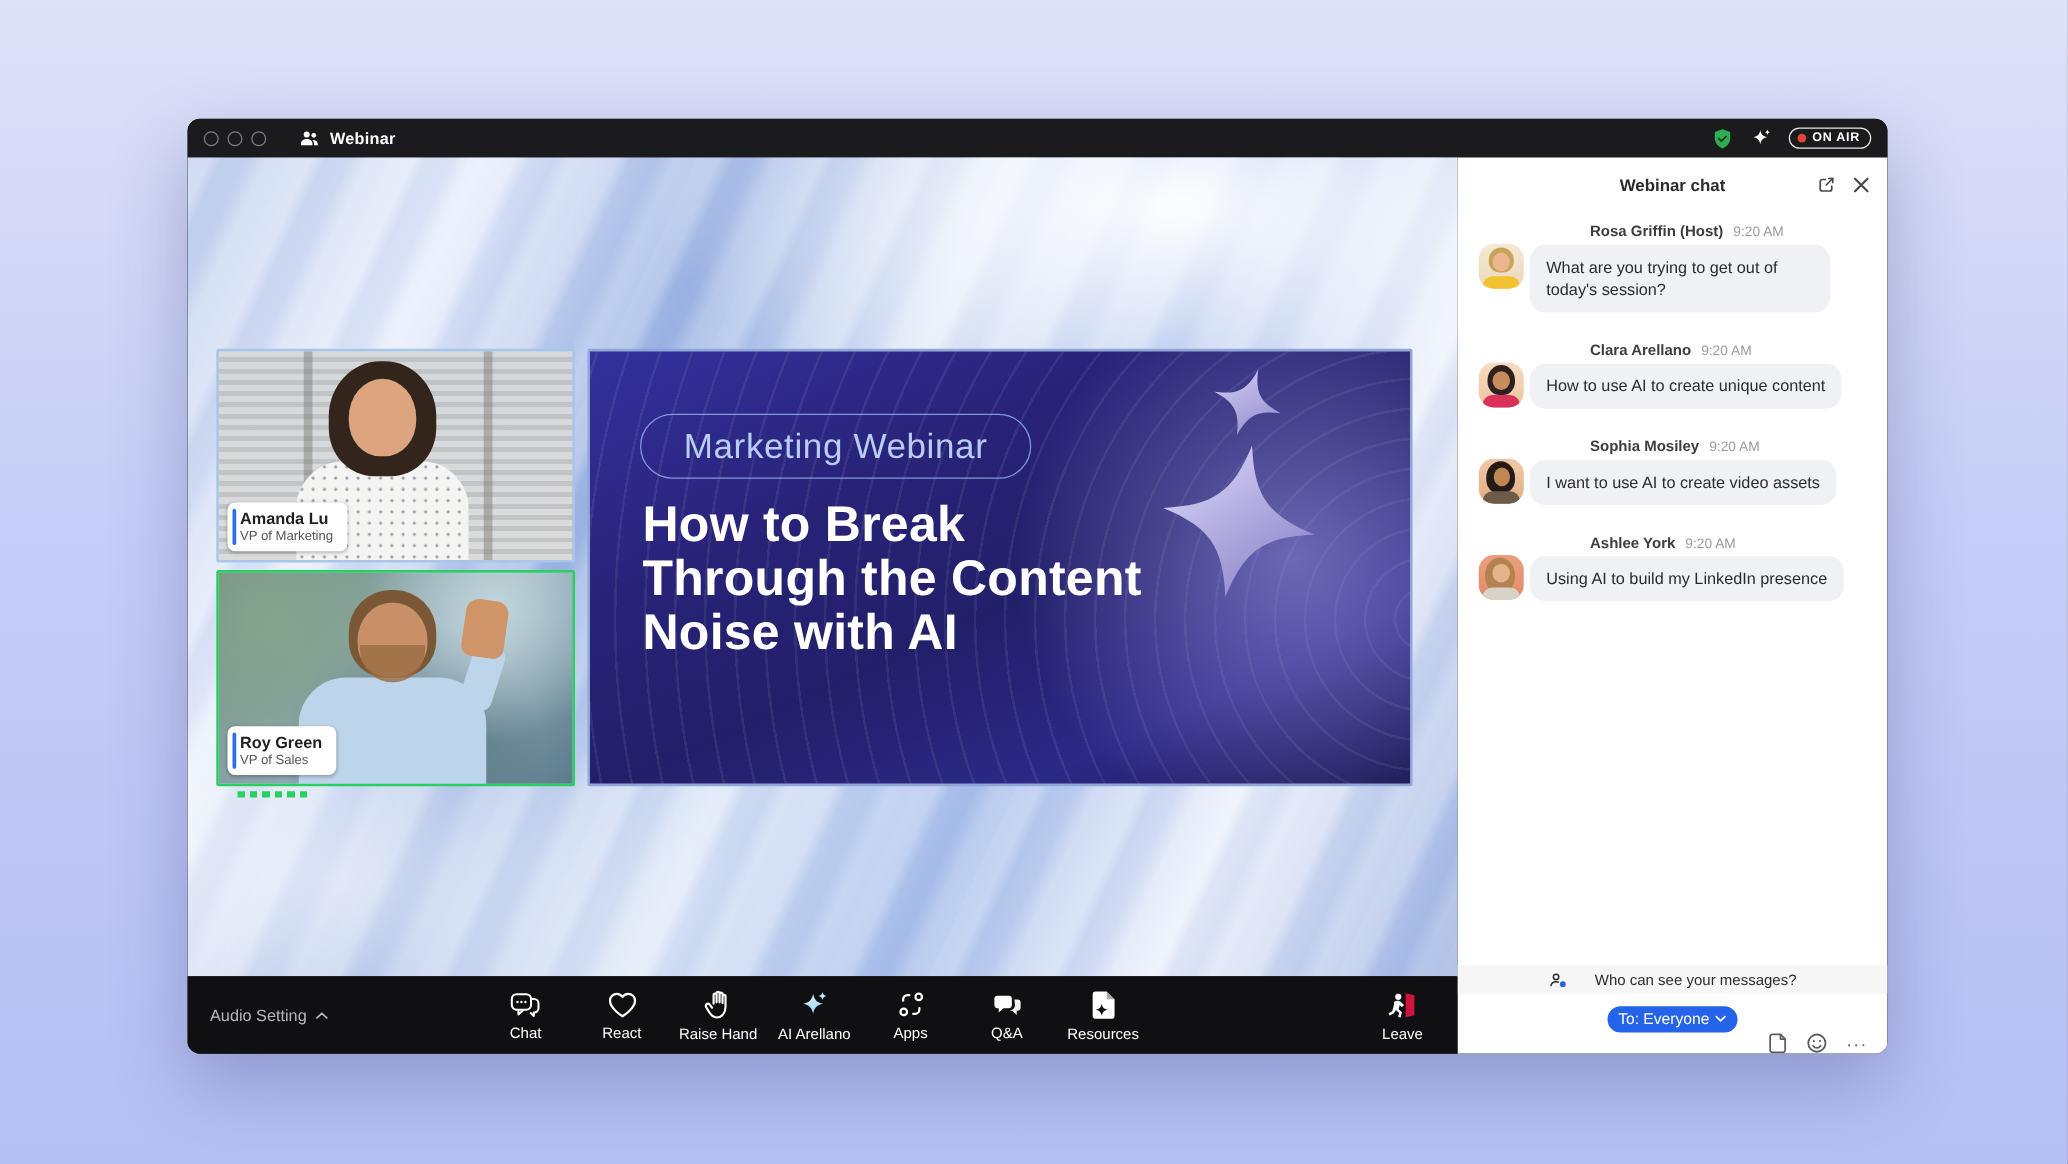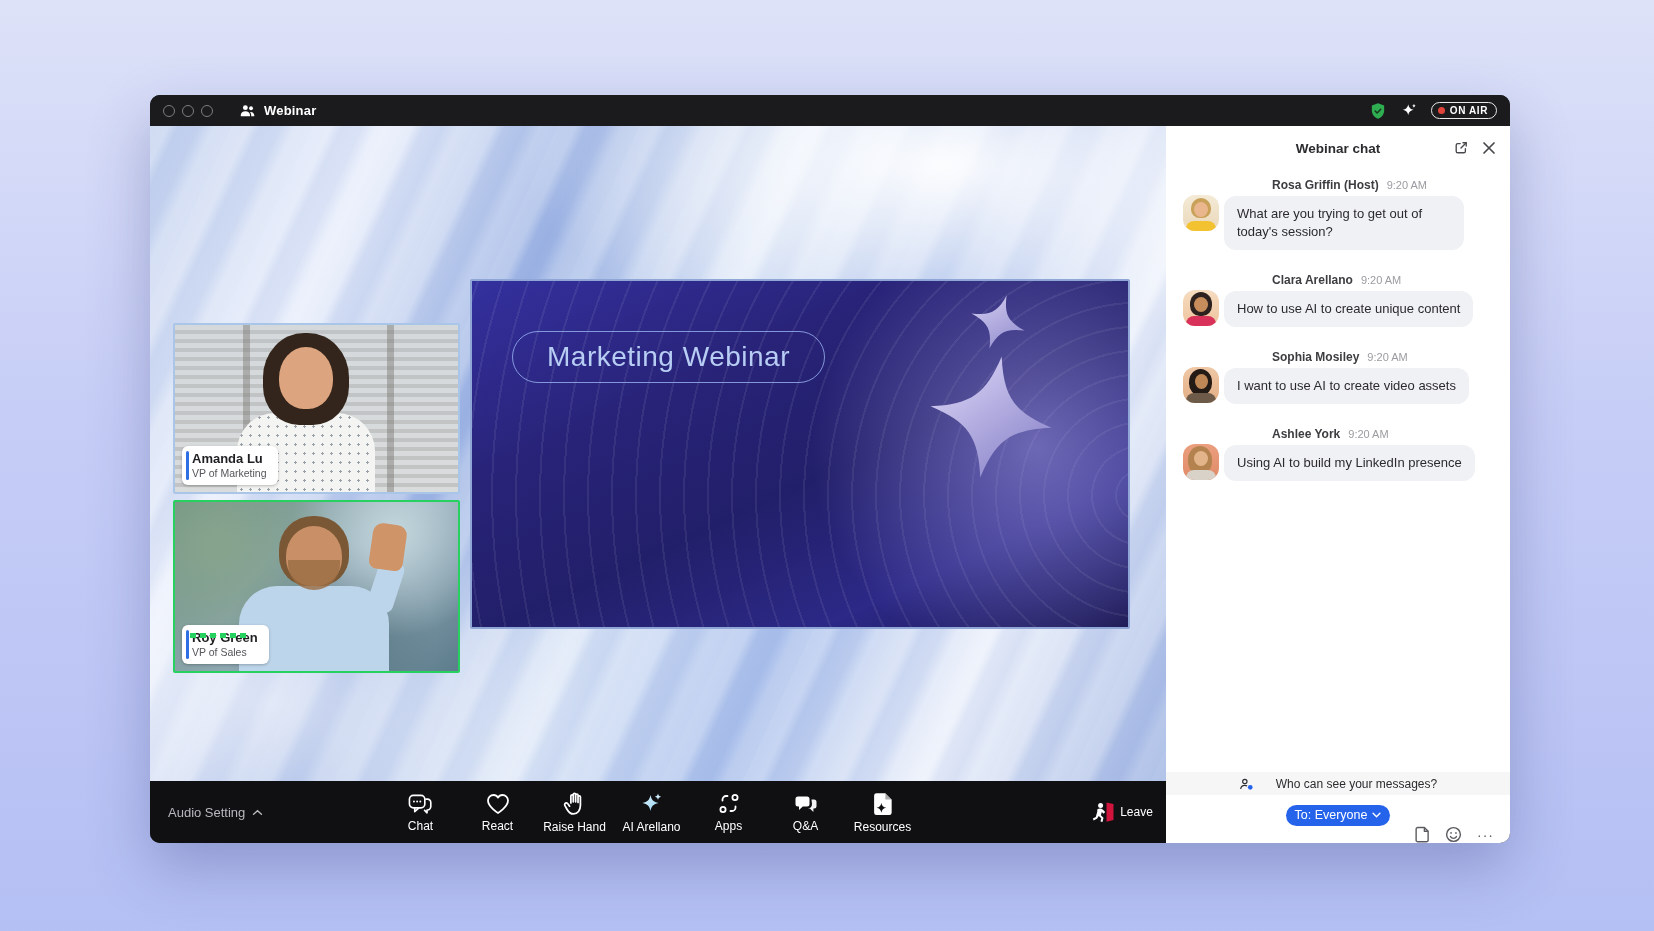--- a/index.html
+++ b/index.html
@@ -31,21 +31,21 @@
   .main { width:1016px; display:flex; flex-direction:column; min-width:0; }
 
   
   .stage { flex:1; position:relative; overflow:hidden;
     background:
       radial-gradient(ellipse 700px 300px at 78% 6%, rgba(255,255,255,.95), rgba(255,255,255,0) 60%),
       radial-gradient(ellipse 600px 380px at 12% 88%, rgba(255,255,255,.55), rgba(255,255,255,0) 55%),
       repeating-linear-gradient(115deg, rgba(255,255,255,.22) 0 16px, rgba(120,145,210,.10) 26px 44px, rgba(255,255,255,.18) 58px 74px),
       linear-gradient(115deg,#c3d2ef 0%,#e8eefb 18%,#9db4e4 34%,#dce7f7 50%,#a9bfeb 66%,#ecf1fb 82%,#9cb2e2 100%); }
 
-  .tile { position:absolute; overflow:hidden; border-radius:2px;margin-top:44px; }
+  .tile { position:absolute; overflow:hidden; border-radius:2px; }
   .tile-amanda { left:23px; top:153px; width:287px; height:171px; border:2px solid #a9c6e8;
     background:
       linear-gradient(180deg, rgba(130,150,170,.25), rgba(90,110,130,.15)),
       repeating-linear-gradient(180deg,#f0efec 0 5px,#d5d3cf 5px 9px); }
   .tile-roy { left:23px; top:330px; width:287px; height:173px; border:2px solid #27d15f;
     background:
       radial-gradient(circle at 15% 25%, #86a48c, rgba(0,0,0,0) 42%),
       radial-gradient(circle at 78% 18%, #c3d6dd, rgba(0,0,0,0) 40%),
       radial-gradient(circle at 55% 85%, #51707c, rgba(0,0,0,0) 50%),
       linear-gradient(135deg,#6f9180 0%,#93abb8 55%,#5d7d8c 100%); }
@@ -96,21 +96,21 @@
   
   .toolbar { height:62px; background:#101013; position:relative; flex:0 0 auto;
     display:flex; align-items:center; }
   .audio-set { position:absolute; left:18px; top:0; height:100%; display:flex;
     align-items:center; gap:7px; color:#b9b9bd; font-size:13px; cursor:default; }
   .tool-group { position:absolute; left:232px; top:0; height:100%; display:flex; }
   .tool-btn { width:77px; height:100%; display:flex; flex-direction:column;
     align-items:center; justify-content:center; gap:3px; color:#fff; }
   .tool-btn .lbl { font-size:12px; color:#fff; white-space:nowrap; }
   .leave-btn { position:absolute; right:12px; top:0; height:100%; width:64px;
-    display:flex; flex-direction:row; align-items:center; justify-content:center; gap:3px; }
+    display:flex; flex-direction:column; align-items:center; justify-content:center; gap:3px; }
   .leave-btn .lbl { font-size:12px; color:#fff; }
 
   
   .chat { width:344px; background:#fff; display:flex; flex-direction:column; }
   .chat-head { height:44px; position:relative; display:flex; align-items:center;
     justify-content:center; flex:0 0 auto; }
   .chat-head .ttl { font-size:13.5px; font-weight:700; color:#2c2c2f; }
   .chat-head .acts { position:absolute; right:14px; display:flex; gap:13px; align-items:center; }
 
   .messages { flex:1; overflow:hidden; padding:8px 16px 0 17px; }
@@ -248,20 +248,25 @@
           <svg class="star" style="left:455px; top:72px" width="128" height="128" viewBox="0 0 100 100">
             <defs>
                 <linearGradient id="lg2" x1="0" y1="0" x2="1" y2="1">
               <stop offset="0" stop-color="#e2defa"></stop>
                   <stop offset="1" stop-color="#7f78c4"></stop>
             </linearGradient>
               </defs>
             <path d="M50 2 C57 33 67 43 98 50 C67 57 57 67 50 98 C43 67 33 57 2 50 C33 43 43 33 50 2 Z" fill="url(#lg2)" transform="rotate(10 50 50)"></path>
           </svg>
           <div class="slide-badge">Marketing Webinar</div>
+          <div class="slide-head">
+            <div>How to Break</div>
+            <div>Through the Content</div>
+            <div>Noise with AI</div>
+          </div>
         </div>
       </div>
 
       <div class="toolbar">
         <div class="audio-set">
           <span>Audio Setting</span>
           <span>
             <svg width="11" height="7" viewBox="0 0 12 8" fill="none" stroke="#b9b9bd" stroke-width="1.6" stroke-linecap="round">
                 <path d="M1.5 6L6 2l4.5 4"></path>
               </svg>

